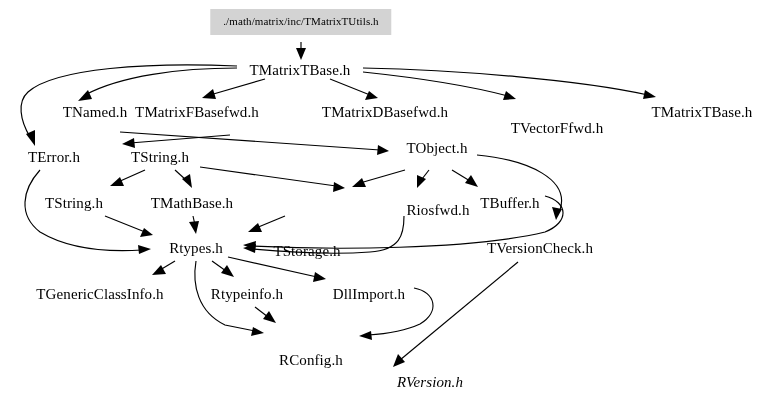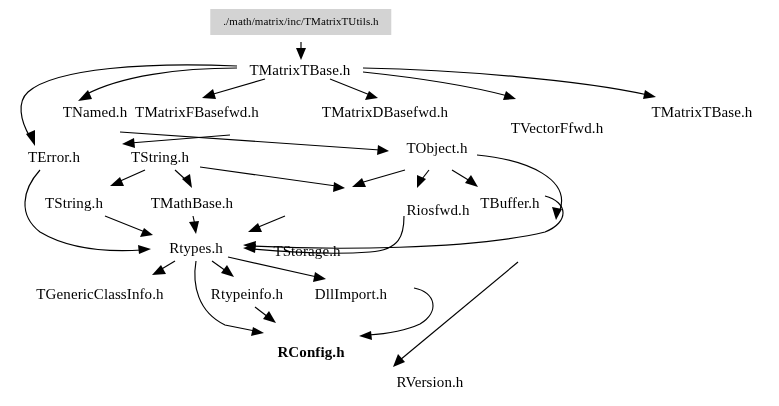--- a/index.html
+++ b/index.html
@@ -226,24 +226,25 @@
   <div class="node-label" style="left:192px; top:203px;">TMathBase.h</div>
 
   <div class="node-label" style="left:307px; top:203px;margin-top:48px;">TStorage.h</div>
 
   <div class="node-label" style="left:404px; top:210px;margin-left:34px;">Riosfwd.h</div>
 
   <div class="node-label" style="left:510px; top:203px;">TBuffer.h</div>
 
   <div class="node-label" style="left:196px; top:248px;">Rtypes.h</div>
 
+  <div class="node-label" style="left:540px; top:248px;">TVersionCheck.h</div>
 
   <div class="node-label" style="left:100px; top:294px;font-family:Liberation Serif, serif;">TGenericClassInfo.h</div>
 
   <div class="node-label" style="left:247px; top:294px;text-align:right;">Rtypeinfo.h</div>
 
-  <div class="node-label" style="left:351px; top:294px;">DllImport.h</div>
-
-  <div class="node-label" style="left:311px; top:352px;font-weight:bold;">RConfig.h</div>
-
-  <div class="node-label" style="left:430px; top:382px;">RVersion.h</div>
+  <div class="node-label" style="left:369px; top:294px;">DllImport.h</div>
+
+  <div class="node-label" style="left:311px; top:360px;">RConfig.h</div>
+
+  <div class="node-label" style="left:430px; top:382px;font-style:italic;">RVersion.h</div>
 
 </div>
 
 </body></html>

